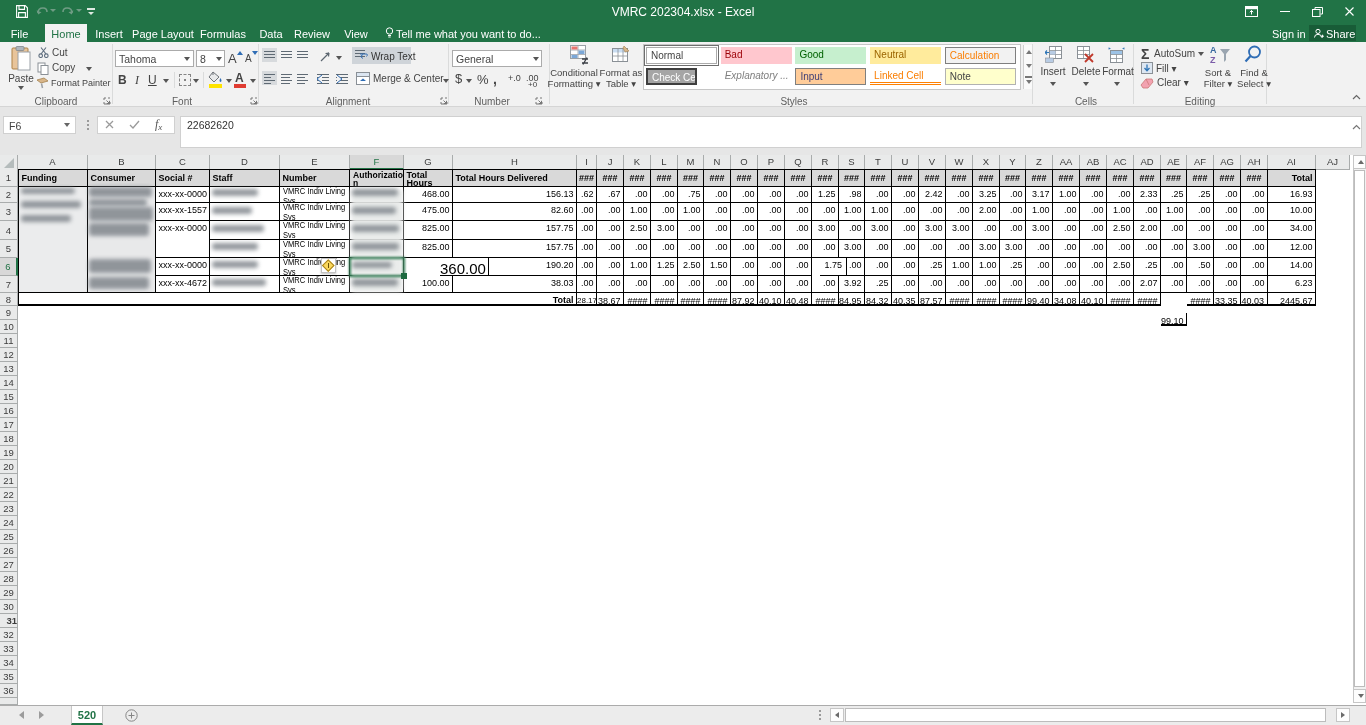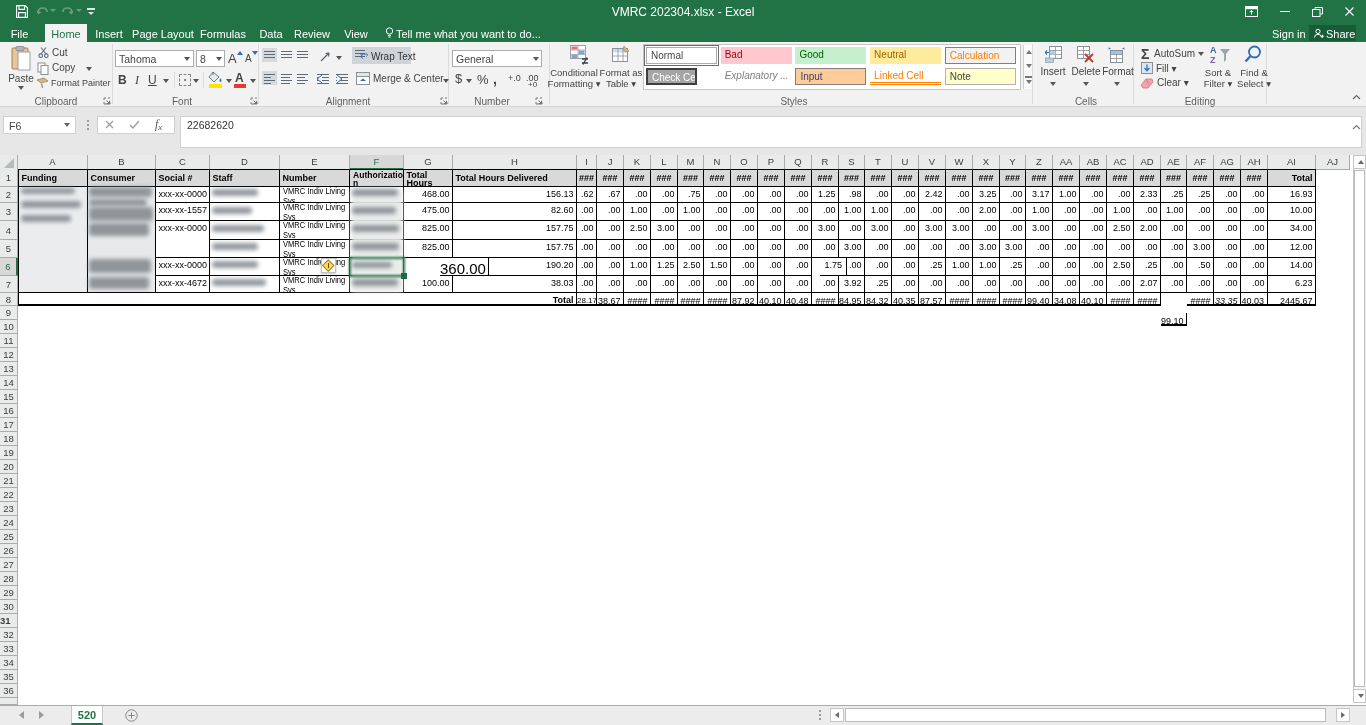--- a/index.html
+++ b/index.html
@@ -384,21 +384,21 @@
 <div style="left:0;top:474px;width:18px;height:14px;background:#e9eaea;border-right:1px solid #a9acac;border-bottom:1px solid #a9acac;color:#3c3c3c;font-size:9.5px;text-align:center;line-height:14px;overflow:hidden;">21</div>
 <div style="left:0;top:488px;width:18px;height:14px;background:#e9eaea;border-right:1px solid #a9acac;border-bottom:1px solid #a9acac;color:#3c3c3c;font-size:9.5px;text-align:center;line-height:14px;overflow:hidden;">22</div>
 <div style="left:0;top:502px;width:18px;height:14px;background:#e9eaea;border-right:1px solid #a9acac;border-bottom:1px solid #a9acac;color:#3c3c3c;font-size:9.5px;text-align:center;line-height:14px;overflow:hidden;">23</div>
 <div style="left:0;top:516px;width:18px;height:14px;background:#e9eaea;border-right:1px solid #a9acac;border-bottom:1px solid #a9acac;color:#3c3c3c;font-size:9.5px;text-align:center;line-height:14px;overflow:hidden;">24</div>
 <div style="left:0;top:530px;width:18px;height:14px;background:#e9eaea;border-right:1px solid #a9acac;border-bottom:1px solid #a9acac;color:#3c3c3c;font-size:9.5px;text-align:center;line-height:14px;overflow:hidden;">25</div>
 <div style="left:0;top:544px;width:18px;height:14px;background:#e9eaea;border-right:1px solid #a9acac;border-bottom:1px solid #a9acac;color:#3c3c3c;font-size:9.5px;text-align:center;line-height:14px;overflow:hidden;">26</div>
 <div style="left:0;top:558px;width:18px;height:14px;background:#e9eaea;border-right:1px solid #a9acac;border-bottom:1px solid #a9acac;color:#3c3c3c;font-size:9.5px;text-align:center;line-height:14px;overflow:hidden;">27</div>
 <div style="left:0;top:572px;width:18px;height:14px;background:#e9eaea;border-right:1px solid #a9acac;border-bottom:1px solid #a9acac;color:#3c3c3c;font-size:9.5px;text-align:center;line-height:14px;overflow:hidden;">28</div>
 <div style="left:0;top:586px;width:18px;height:14px;background:#e9eaea;border-right:1px solid #a9acac;border-bottom:1px solid #a9acac;color:#3c3c3c;font-size:9.5px;text-align:center;line-height:14px;overflow:hidden;">29</div>
 <div style="left:0;top:600px;width:18px;height:14px;background:#e9eaea;border-right:1px solid #a9acac;border-bottom:1px solid #a9acac;color:#3c3c3c;font-size:9.5px;text-align:center;line-height:14px;overflow:hidden;">30</div>
-<div style="left:0;top:614px;width:18px;height:14px;background:#e9eaea;border-right:1px solid #a9acac;border-bottom:1px solid #a9acac;color:#3c3c3c;font-size:9.5px;text-align:left;line-height:14px;overflow:hidden;font-weight:bold;">31</div>
+<div style="left:0;top:614px;width:18px;height:14px;background:#e9eaea;border-right:1px solid #a9acac;border-bottom:1px solid #a9acac;color:#3c3c3c;font-size:9.5px;text-align:right;line-height:14px;overflow:hidden;font-weight:bold;">31</div>
 <div style="left:0;top:628px;width:18px;height:14px;background:#e9eaea;border-right:1px solid #a9acac;border-bottom:1px solid #a9acac;color:#3c3c3c;font-size:9.5px;text-align:center;line-height:14px;overflow:hidden;">32</div>
 <div style="left:0;top:642px;width:18px;height:14px;background:#e9eaea;border-right:1px solid #a9acac;border-bottom:1px solid #a9acac;color:#3c3c3c;font-size:9.5px;text-align:center;line-height:14px;overflow:hidden;">33</div>
 <div style="left:0;top:656px;width:18px;height:14px;background:#e9eaea;border-right:1px solid #a9acac;border-bottom:1px solid #a9acac;color:#3c3c3c;font-size:9.5px;text-align:center;line-height:14px;overflow:hidden;">34</div>
 <div style="left:0;top:670px;width:18px;height:14px;background:#e9eaea;border-right:1px solid #a9acac;border-bottom:1px solid #a9acac;color:#3c3c3c;font-size:9.5px;text-align:center;line-height:14px;overflow:hidden;">35</div>
 <div style="left:0;top:684px;width:18px;height:14px;background:#e9eaea;border-right:1px solid #a9acac;border-bottom:1px solid #a9acac;color:#3c3c3c;font-size:9.5px;text-align:center;line-height:14px;overflow:hidden;">36</div>
 <div style="left:0;top:698px;width:18px;height:7px;background:#e9eaea;border-right:1px solid #a9acac;border-bottom:1px solid #a9acac;color:#3c3c3c;font-size:9.5px;text-align:center;line-height:7px;overflow:hidden;"></div>
 <div style="left:18px;top:169px;width:70px;height:18px;overflow:hidden;background:#d9d9d9;border-left:1px solid #000;border-right:1px solid #000;border-top:1px solid #000;border-bottom:1px solid #000;font-size:9px;color:#000;font-weight:bold;padding-left:2.5px;padding-top:3px;white-space:nowrap;">Funding</div>
 <div style="left:88px;top:169px;width:68px;height:18px;overflow:hidden;background:#d9d9d9;border-right:1px solid #000;border-top:1px solid #000;border-bottom:1px solid #000;font-size:9px;color:#000;font-weight:bold;padding-left:2.5px;padding-top:3px;white-space:nowrap;">Consumer</div>
 <div style="left:156px;top:169px;width:54px;height:18px;overflow:hidden;background:#d9d9d9;border-right:1px solid #000;border-top:1px solid #000;border-bottom:1px solid #000;font-size:9px;color:#000;font-weight:bold;padding-left:2.5px;padding-top:3px;white-space:nowrap;">Social #</div>
 <div style="left:210px;top:169px;width:70px;height:18px;overflow:hidden;background:#d9d9d9;border-right:1px solid #000;border-top:1px solid #000;border-bottom:1px solid #000;font-size:9px;color:#000;font-weight:bold;padding-left:2.5px;padding-top:3px;white-space:nowrap;">Staff</div>
@@ -650,21 +650,21 @@
 <div style="left:946px;top:293px;width:27px;height:13px;overflow:hidden;border-right:1px solid #000;border-bottom:2px solid #000;font-size:9px;color:#000;text-align:right;padding-right:2.5px;padding-top:2.5px;white-space:nowrap;">####</div>
 <div style="left:973px;top:293px;width:27px;height:13px;overflow:hidden;border-right:1px solid #000;border-bottom:2px solid #000;font-size:9px;color:#000;text-align:right;padding-right:2.5px;padding-top:2.5px;white-space:nowrap;">####</div>
 <div style="left:1000px;top:293px;width:26px;height:13px;overflow:hidden;border-right:1px solid #000;border-bottom:2px solid #000;font-size:9px;color:#000;text-align:right;padding-right:2.5px;padding-top:2.5px;white-space:nowrap;">####</div>
 <div style="left:1026px;top:293px;width:27px;height:13px;overflow:hidden;border-right:1px solid #000;border-bottom:2px solid #000;font-size:9px;color:#000;text-align:right;padding-right:2.5px;padding-top:2.5px;white-space:nowrap;">99.40</div>
 <div style="left:1053px;top:293px;width:27px;height:13px;overflow:hidden;border-right:1px solid #000;border-bottom:2px solid #000;font-size:9px;color:#000;text-align:right;padding-right:2.5px;padding-top:2.5px;white-space:nowrap;">34.08</div>
 <div style="left:1080px;top:293px;width:27px;height:13px;overflow:hidden;border-right:1px solid #000;border-bottom:2px solid #000;font-size:9px;color:#000;text-align:right;padding-right:2.5px;padding-top:2.5px;white-space:nowrap;">40.10</div>
 <div style="left:1107px;top:293px;width:27px;height:13px;overflow:hidden;border-right:1px solid #000;border-bottom:2px solid #000;font-size:9px;color:#000;text-align:right;padding-right:2.5px;padding-top:2.5px;white-space:nowrap;">####</div>
 <div style="left:1134px;top:293px;width:27px;height:13px;overflow:hidden;border-right:1px solid #000;border-bottom:2px solid #000;font-size:9px;color:#000;text-align:right;padding-right:2.5px;padding-top:2.5px;white-space:nowrap;">####</div>
 <div style="left:1161px;top:293px;width:26px;height:13px;overflow:hidden;border-right:1px solid #000;border-bottom:2px solid #000;font-size:9px;color:#000;text-align:right;padding-right:2.5px;padding-top:2.5px;white-space:nowrap;margin-top:20px;">99.10</div>
 <div style="left:1187px;top:293px;width:27px;height:13px;overflow:hidden;border-right:1px solid #000;border-bottom:2px solid #000;font-size:9px;color:#000;text-align:right;padding-right:2.5px;padding-top:2.5px;white-space:nowrap;">####</div>
-<div style="left:1214px;top:293px;width:27px;height:13px;overflow:hidden;border-right:1px solid #000;border-bottom:2px solid #000;font-size:9px;color:#000;text-align:right;padding-right:2.5px;padding-top:2.5px;white-space:nowrap;font-style:italic;">33.35</div>
+<div style="left:1214px;top:293px;width:27px;height:13px;overflow:hidden;border-right:1px solid #000;border-bottom:2px solid #000;font-size:9px;color:#000;text-align:right;padding-right:2.5px;padding-top:2.5px;white-space:nowrap;">33.35</div>
 <div style="left:1241px;top:293px;width:27px;height:13px;overflow:hidden;border-right:1px solid #000;border-bottom:2px solid #000;font-size:9px;color:#000;text-align:center;padding-right:2.5px;padding-top:2.5px;white-space:nowrap;">40.03</div>
 <div style="left:1268px;top:293px;width:48px;height:13px;overflow:hidden;border-right:1px solid #000;border-bottom:2px solid #000;font-size:9px;color:#000;text-align:right;padding-right:2.5px;padding-top:2.5px;white-space:nowrap;">2445.67</div>
 <div style="left:21px;top:187.5px;width:54px;height:6px;background:#81878d;opacity:0.85;border-radius:3px;filter:blur(2px);"></div>
 <div style="left:21px;top:201px;width:60px;height:7px;background:#81878d;opacity:0.85;border-radius:3px;filter:blur(2px);"></div>
 <div style="left:21px;top:214.5px;width:50px;height:7px;background:#81878d;opacity:0.85;border-radius:3px;filter:blur(2px);"></div>
 <div style="left:89px;top:187px;width:63px;height:10px;background:#81878d;opacity:0.85;border-radius:3px;filter:blur(2px);"></div>
 <div style="left:89px;top:199px;width:58px;height:7px;background:#81878d;opacity:0.85;border-radius:3px;filter:blur(2px);"></div>
 <div style="left:89px;top:207px;width:64px;height:14px;background:#81878d;opacity:0.85;border-radius:3px;filter:blur(2px);"></div>
 <div style="left:89px;top:223px;width:60px;height:13px;background:#81878d;opacity:0.85;border-radius:3px;filter:blur(2px);"></div>
 <div style="left:89px;top:259px;width:62px;height:14px;background:#81878d;opacity:0.85;border-radius:3px;filter:blur(2px);"></div>

